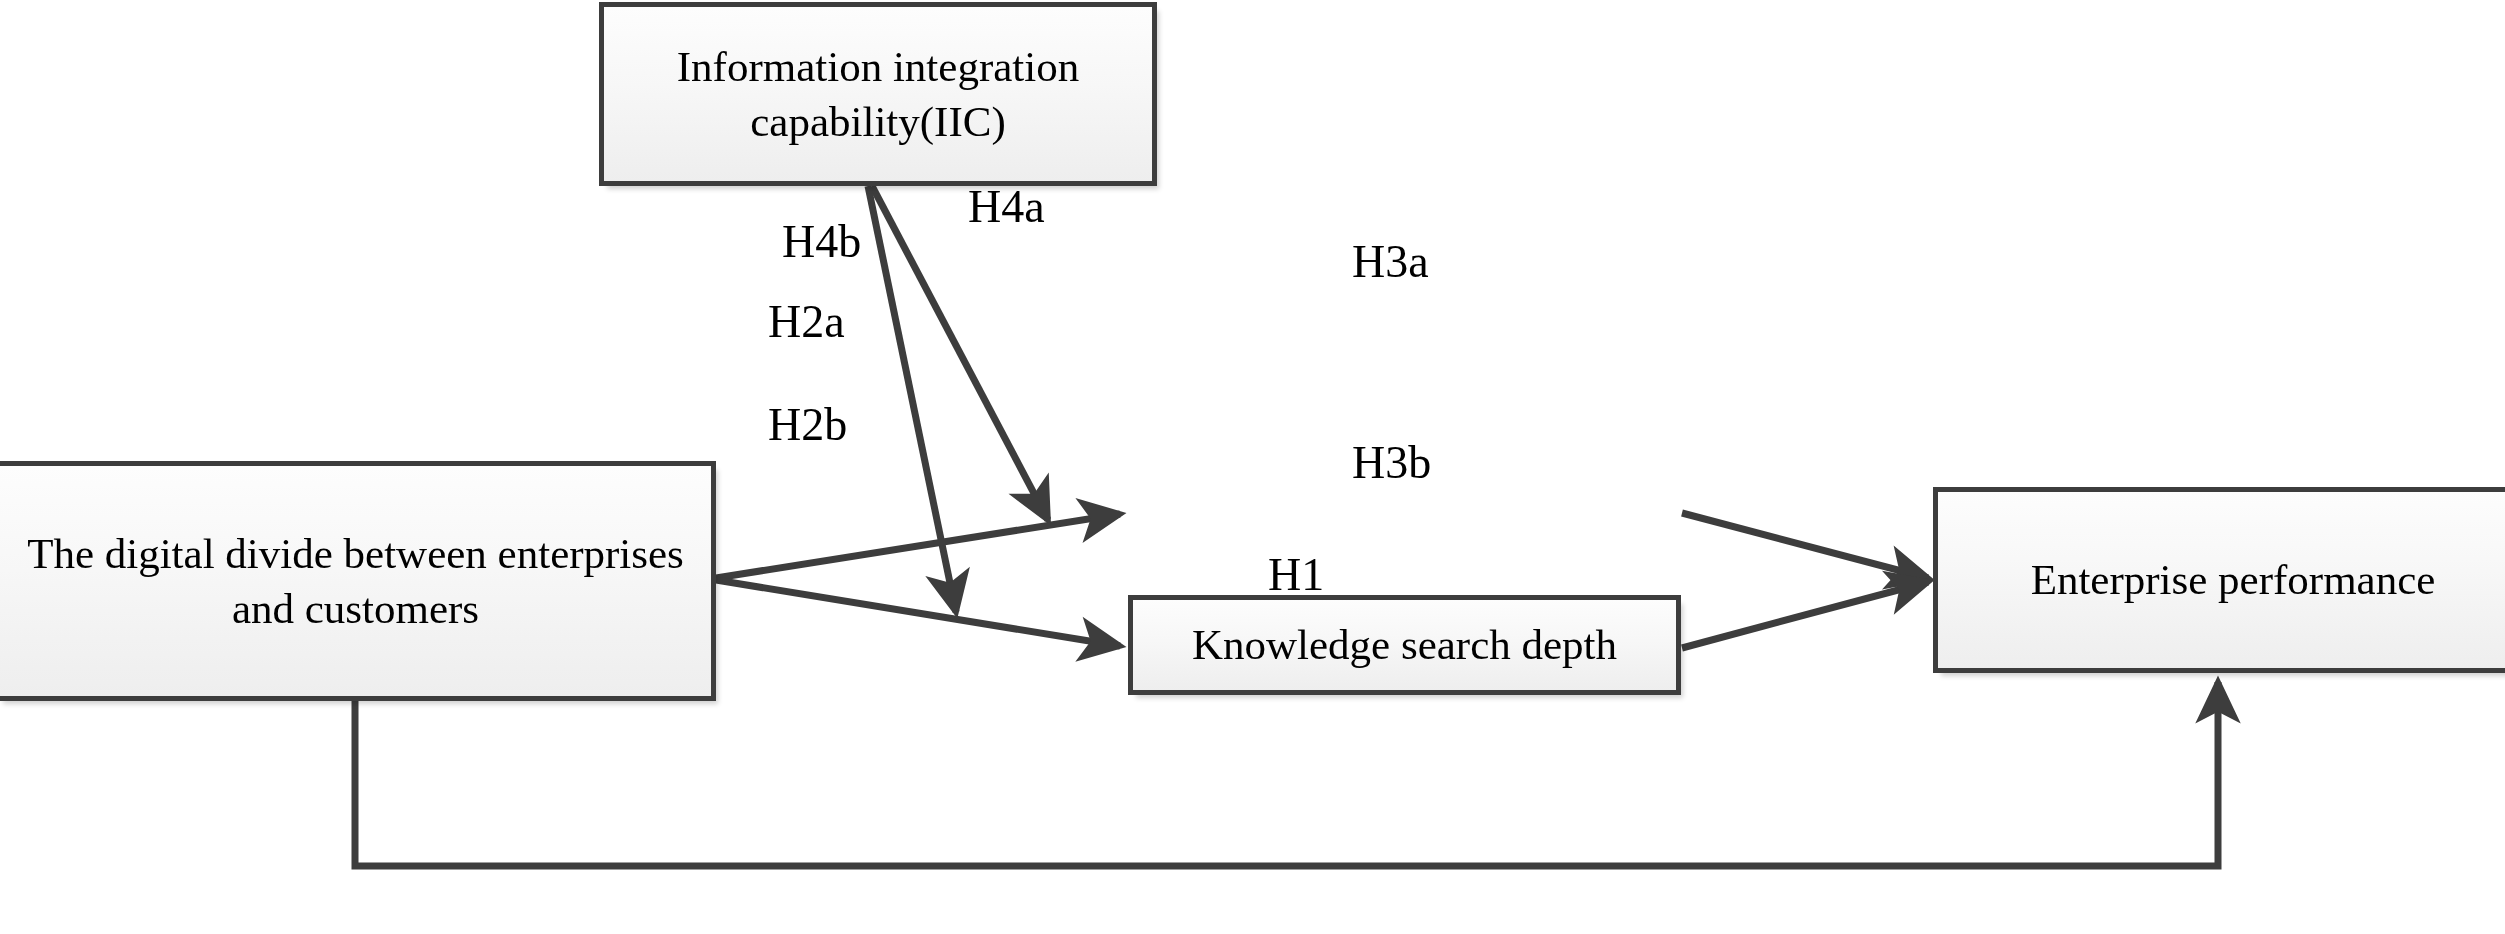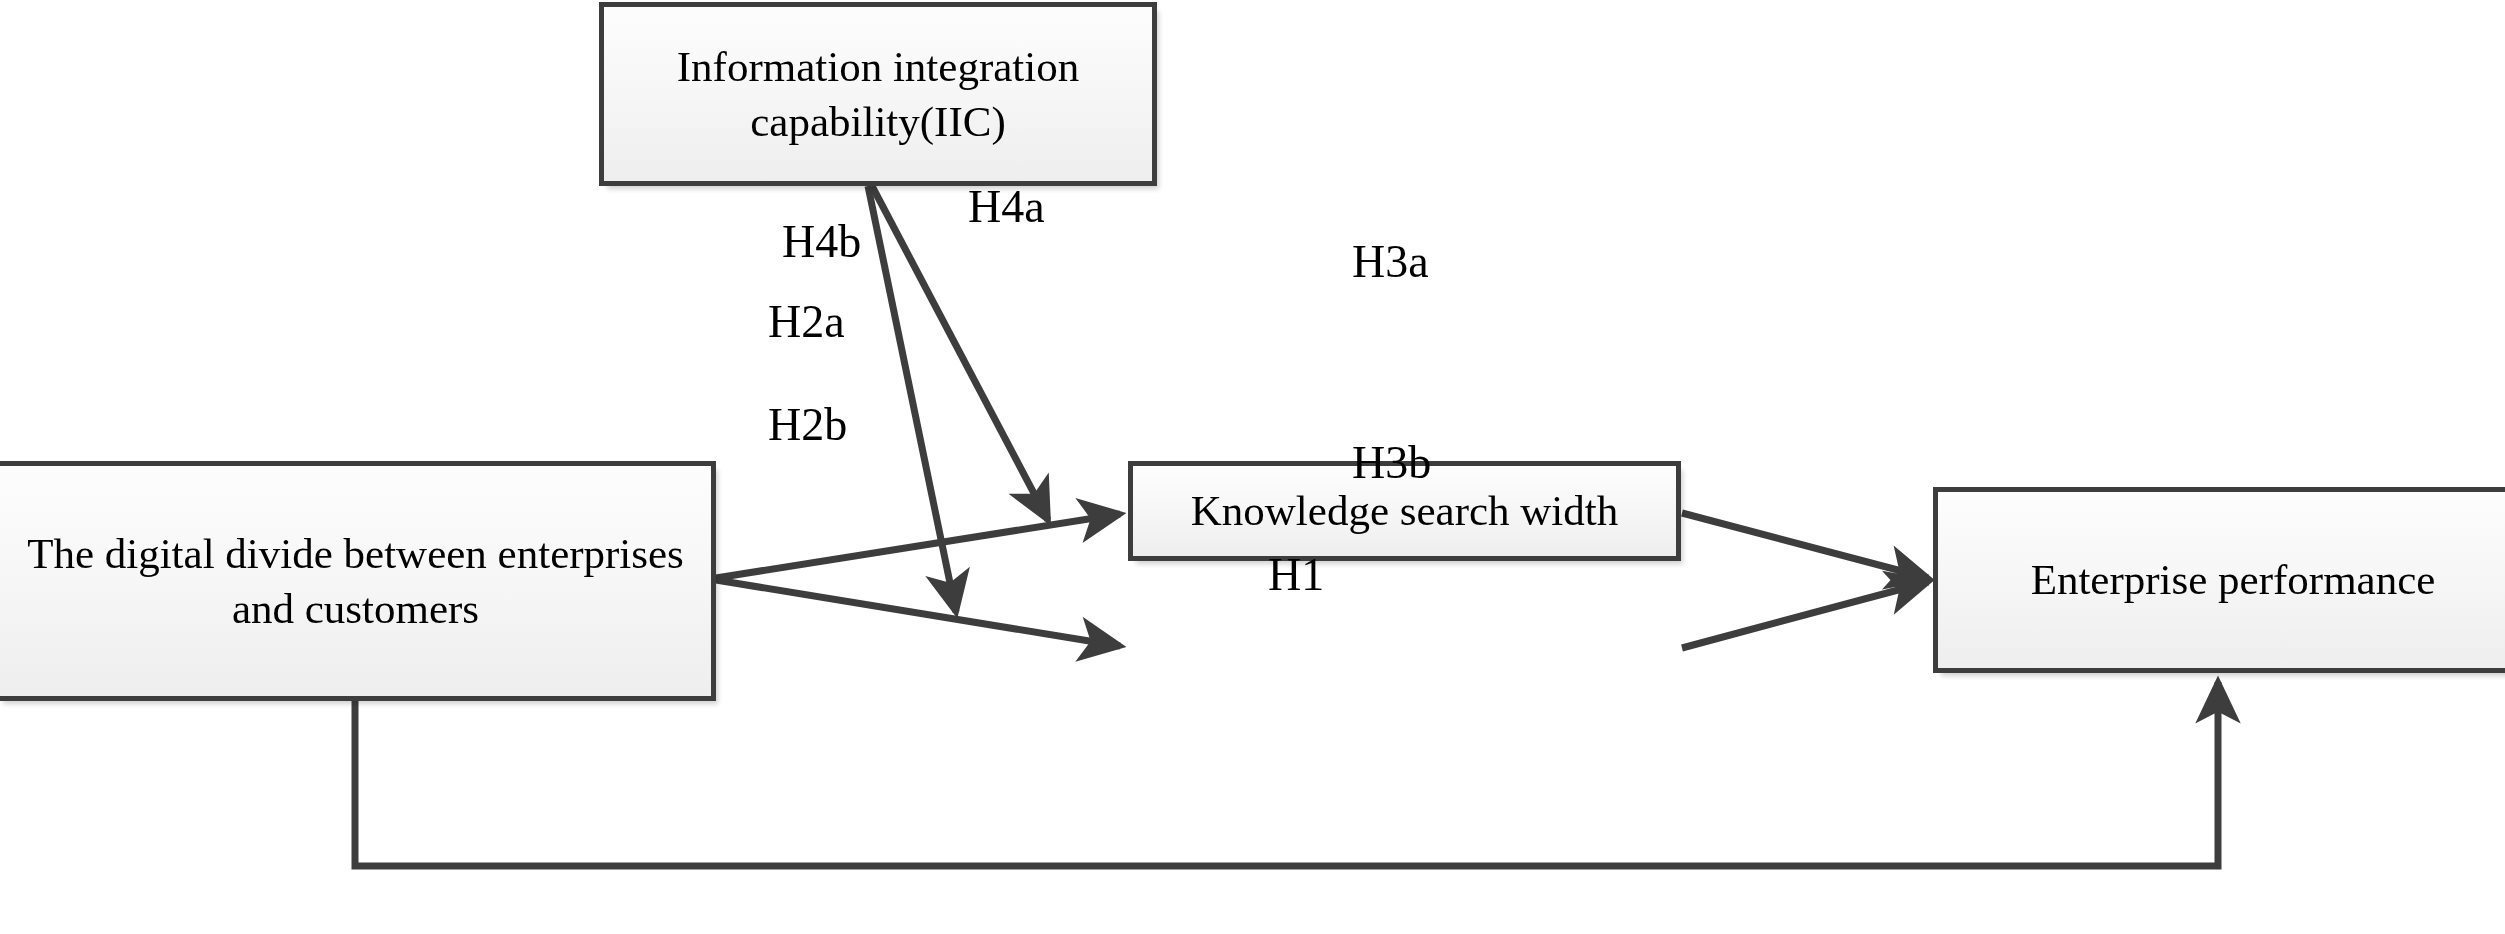--- a/index.html
+++ b/index.html
@@ -110,24 +110,24 @@
   </svg>
 
   <div class="node" id="node-iic">
     <span class="node-text"><span>Information integration</span> <span>capability(IIC)</span></span>
   </div>
 
   <div class="node" id="node-ddec">
     <span class="node-text"><span>The digital divide between</span> <span>enterprises and customers</span></span>
   </div>
 
-  <div class="node" id="node-ksw">
-    <span class="node-text">Knowledge search width</span>
+
+  <div class="node" id="node-ksd">
+    <span class="node-text">Knowledge search depth</span>
   </div>
-
 
   <div class="node" id="node-ep">
     <span class="node-text">Enterprise performance</span>
   </div>
 
   <div class="edge-label" id="label-h4a">H4a</div>
   <div class="edge-label" id="label-h4b">H4b</div>
   <div class="edge-label" id="label-h2a">H2a</div>
   <div class="edge-label" id="label-h2b">H2b</div>
   <div class="edge-label" id="label-h3a">H3a</div>

